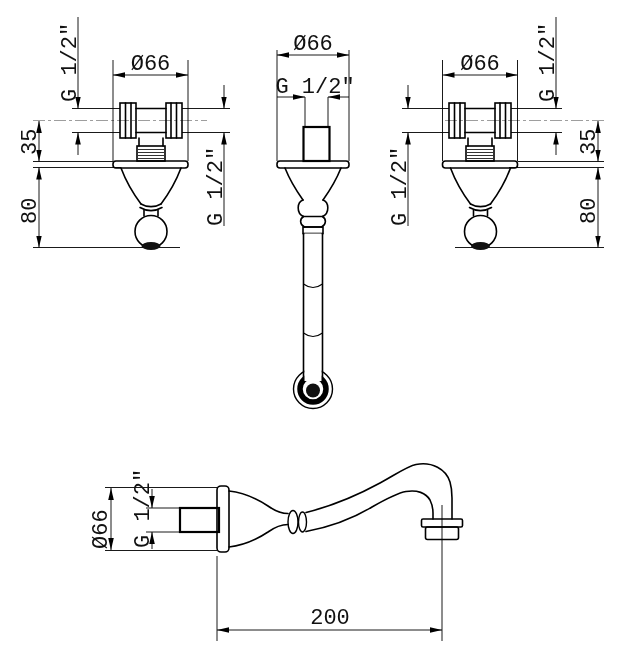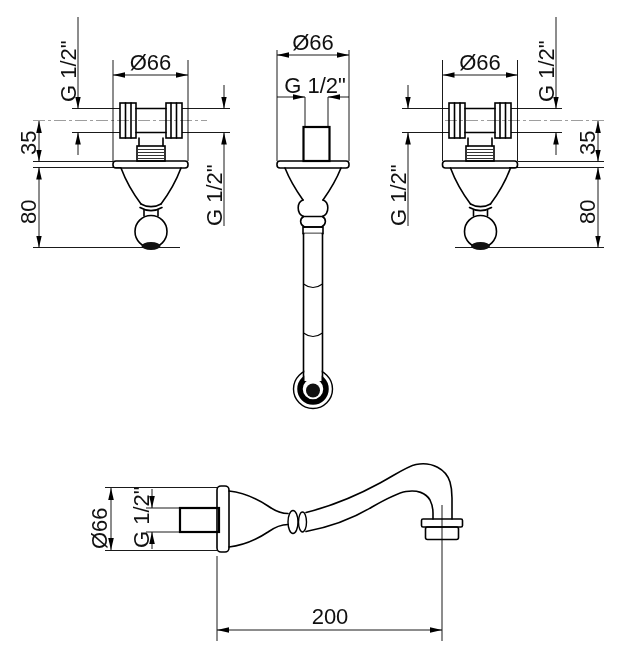--- a/index.html
+++ b/index.html
@@ -1,17 +1,17 @@
 <!DOCTYPE html>
 <html><head>
 <meta charset="utf-8">
 <style>
   html,body{margin:0;padding:0;background:#ffffff;}
   .frame{position:relative;width:617px;height:652px;background:#ffffff;overflow:hidden;
-         font-family:Liberation Sans, sans-serif;}
+         font-family:Liberation Mono, monospace;}
   svg{position:absolute;left:0;top:0;}
   .obj{stroke:#000;stroke-width:1.6;fill:none;stroke-linecap:round;}
   .obj2{stroke:#000;stroke-width:2.2;fill:none;}
   .thin{stroke:#000;stroke-width:0.9;fill:none;}
   .hatch{stroke:#000;stroke-width:0.8;fill:none;}
   .cl{stroke:#9e9e9e;stroke-width:1;fill:none;stroke-dasharray:12 3 3 3;}
   .dimtext{font-size:22px;fill:#111;}
 </style>
 </head>
 <body>

